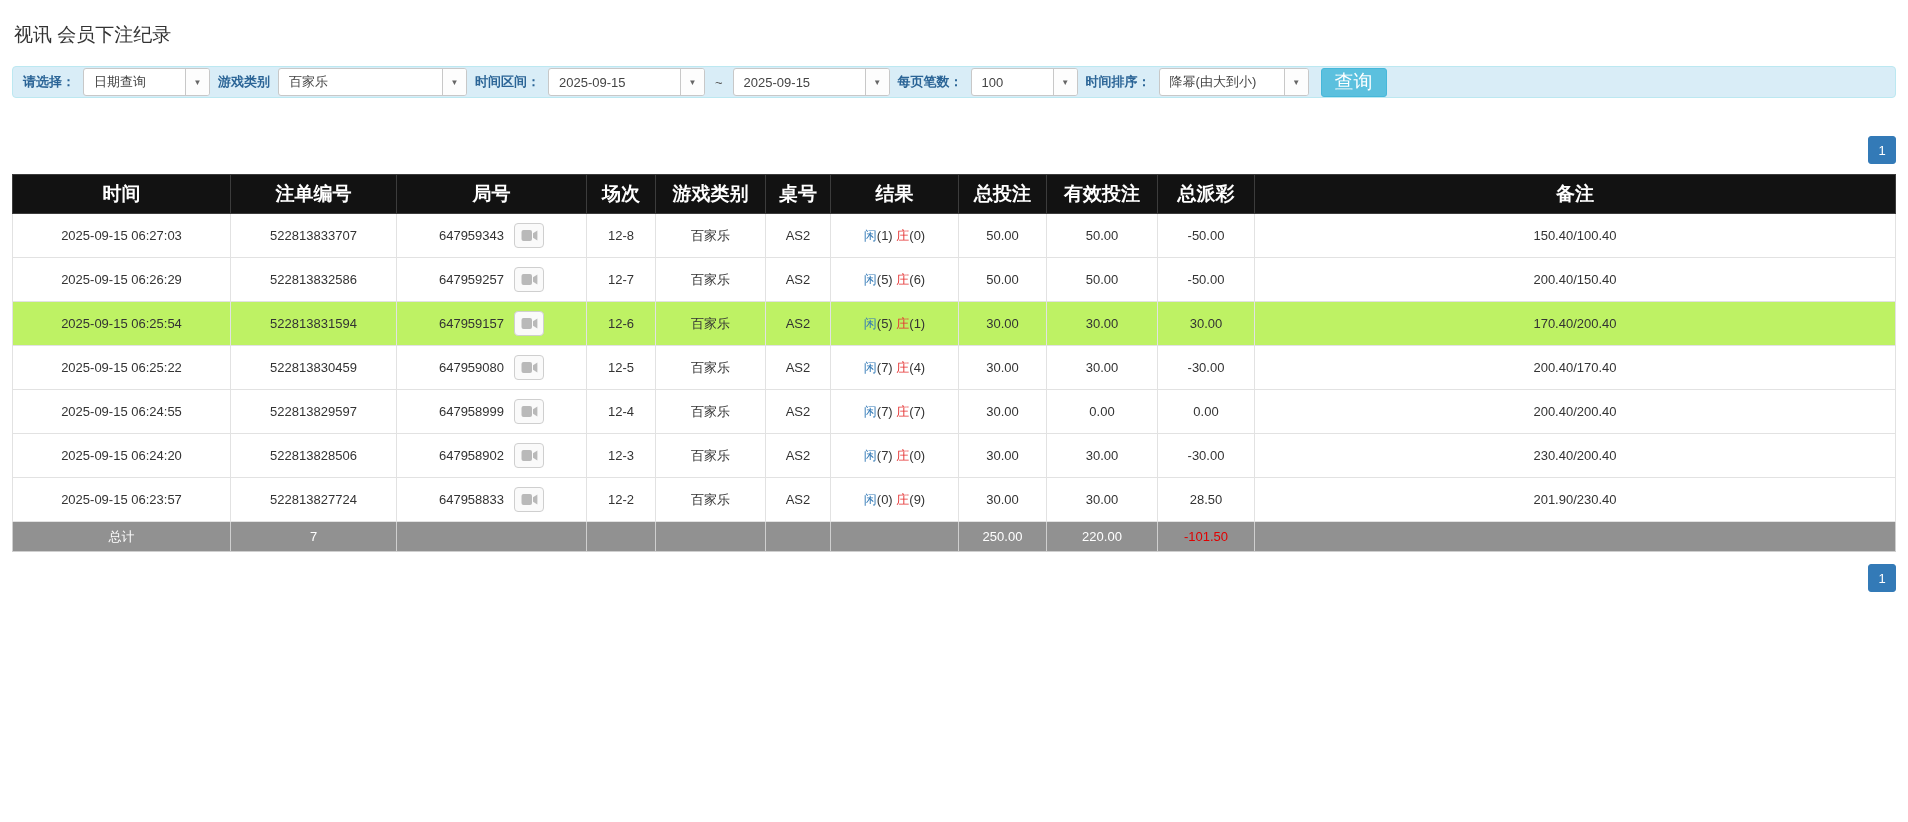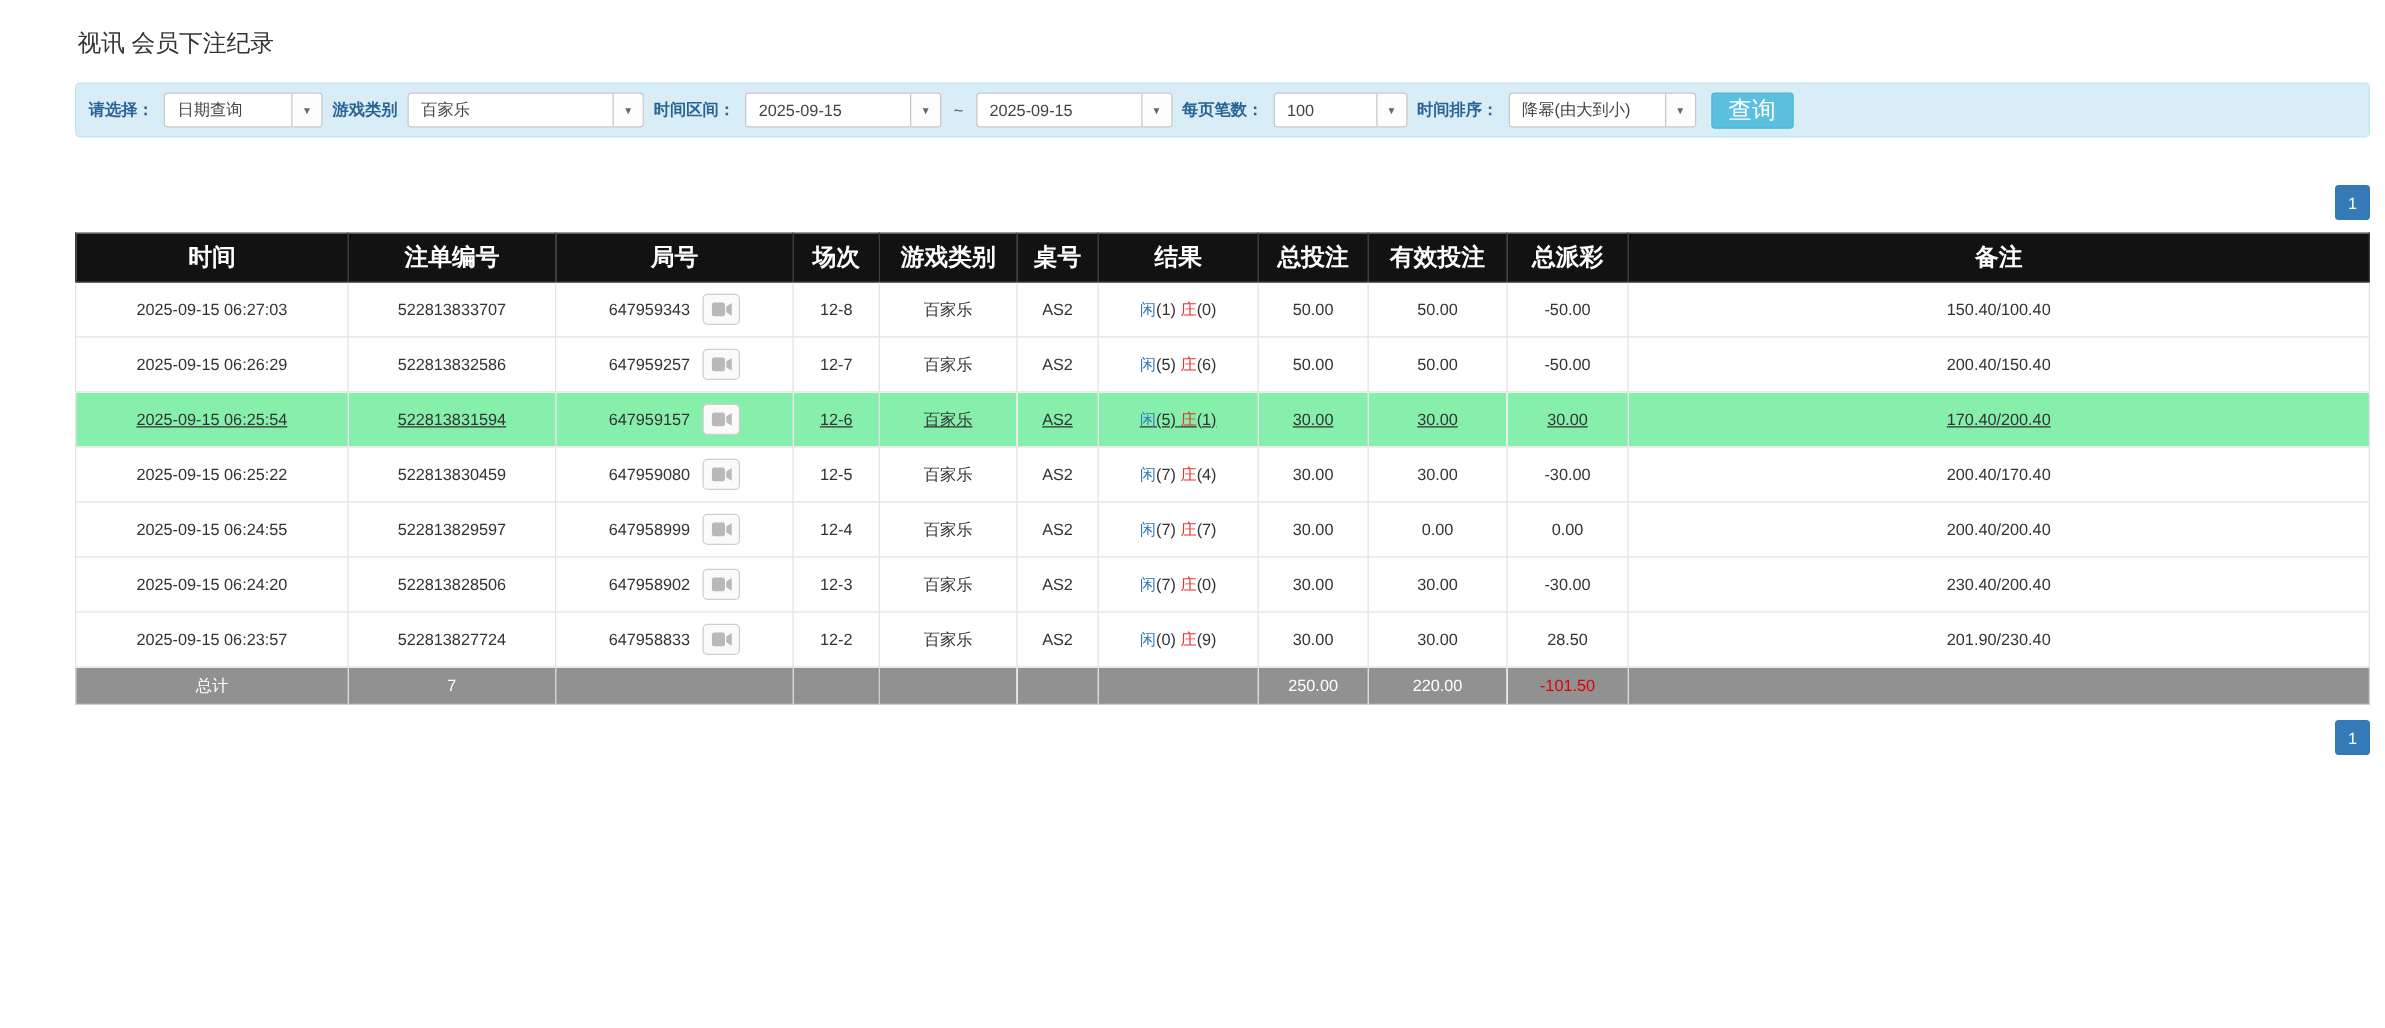--- a/index.html
+++ b/index.html
@@ -4,39 +4,39 @@
 <style>
   * { box-sizing: border-box; margin: 0; padding: 0; }
   html, body { background: #fff; }
   body {
     font-family: "Liberation Sans", sans-serif;
     font-size: 13px;
     color: #333;
     width: 1908px;
     min-height: 822px;
   }
-  .container { padding: 12px 12px 20px 12px; margin-left: 48px; }
+  .container { padding: 12px 12px 20px 12px; }
 
   .page-title {
     font-size: 19px;
     font-weight: 400;
     color: #333;
     margin: 10px 2px 18px 2px;
   }
 
   
   .filter-bar {
     background: #d9edf7;
     border: 1px solid #bce8f1;
     border-radius: 4px;
     padding: 8px 10px;
     display: flex;
     align-items: center;
     gap: 8px;
-    height: 44px;
+    height: 32px;
   }
   .filter-label {
     color: #2a6496;
     font-weight: bold;
     white-space: nowrap;
   }
   .combo {
     background: #fff;
     border: 1px solid #c8c8c8;
     border-radius: 3px;
@@ -129,21 +129,21 @@
   .records td {
     border: 1px solid #e2e2e2;
     text-align: center;
     padding: 4px;
     height: 44px;
     background: #fff;
     color: #333;
     overflow: hidden;
     white-space: nowrap;
   }
-  tr.highlight td { background: #86efac; text-decoration: underline; }
+  tr.highlight td { background: #bef264; }
   .blue { color: #337ab7; }
   .red { color: #e53333; }
   .player { color: #337ab7; }
   .banker { color: #e53333; }
 
   .round-cell {
     display: inline-flex;
     align-items: center;
     justify-content: flex-start;
     gap: 10px;

